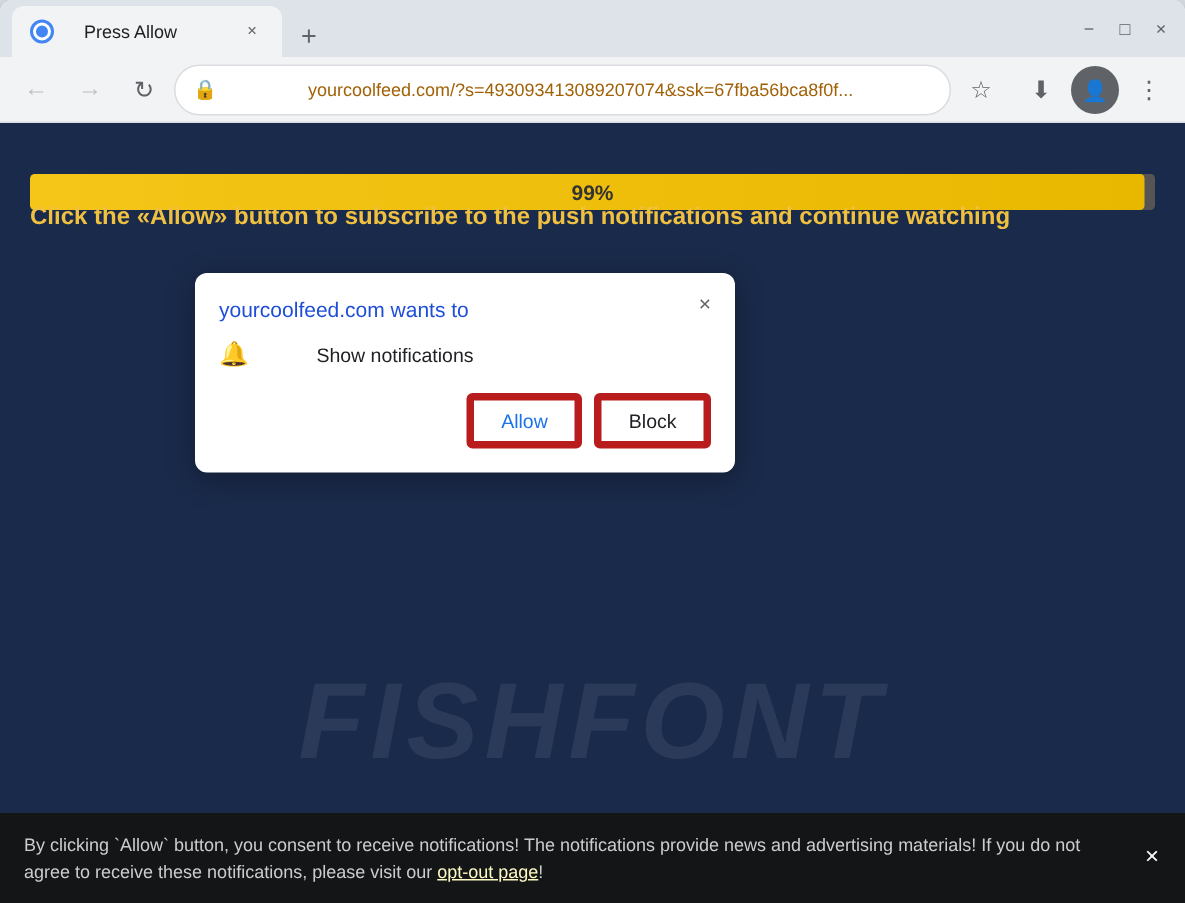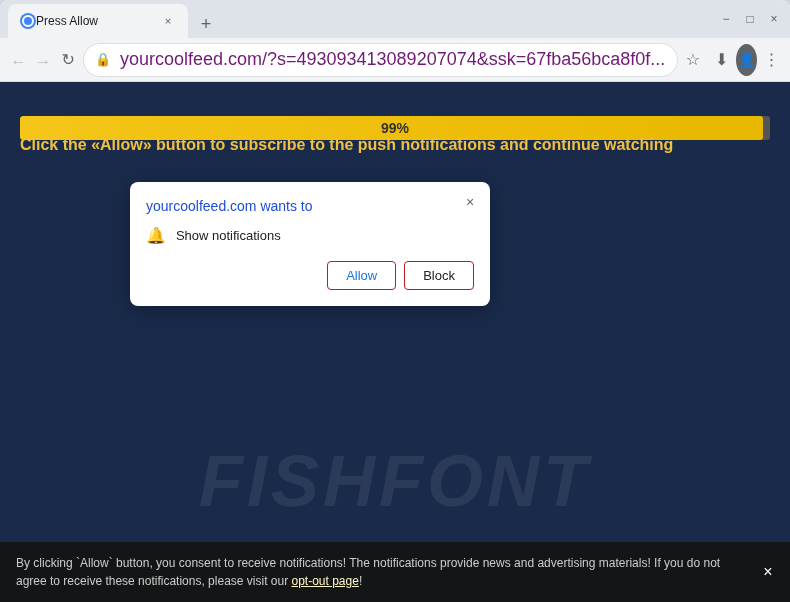--- a/index.html
+++ b/index.html
@@ -34,21 +34,21 @@
       height: 100%;
     }
 
     .tab {
       display: flex;
       align-items: center;
       background: #f1f3f4;
       border-radius: 8px 8px 0 0;
       padding: 0 12px;
       height: 34px;
-      gap: 0;
+      gap: 20px;
       min-width: 180px;
       max-width: 240px;
     }
 
     .tab-favicon {
       width: 16px;
       height: 16px;
       background: #4285f4;
       border-radius: 50%;
       display: flex;
@@ -153,22 +153,22 @@
       border: 1px solid #dadce0;
     }
 
     .lock-icon {
       font-size: 13px;
       color: #5f6368;
     }
 
     .address-text {
       flex: 1;
-      font-size: 18px;
-      color: #701a75;
+      font-size: 12px;
+      color: #a16207;
       white-space: nowrap;
       overflow: hidden;
       text-overflow: ellipsis;
       text-align: center;
     }
 
     .star-btn, .account-btn, .menu-btn {
       width: 32px;
       height: 32px;
       display: flex;
@@ -305,34 +305,35 @@
     }
 
     .bell-icon {
       font-size: 16px;
       color: #5f6368;
     }
 
     .notification-label {
       font-size: 13px;
       color: #202124;
+      margin-left: 35px;
     }
 
     .popup-buttons {
       display: flex;
       justify-content: flex-end;
       gap: 8px;
     }
 
     .btn-allow, .btn-block {
       padding: 6px 18px;
       border-radius: 4px;
       font-size: 13px;
       cursor: pointer;
-      border: 1px solid #b91c1c;
+      border: 5px solid #b91c1c;
       background: white;
       color: #1a73e8;
     }
     .btn-block { color: #202124; }
 
     
     .bottom-banner {
       position: absolute;
       bottom: 0;
       left: 0; right: 0;

